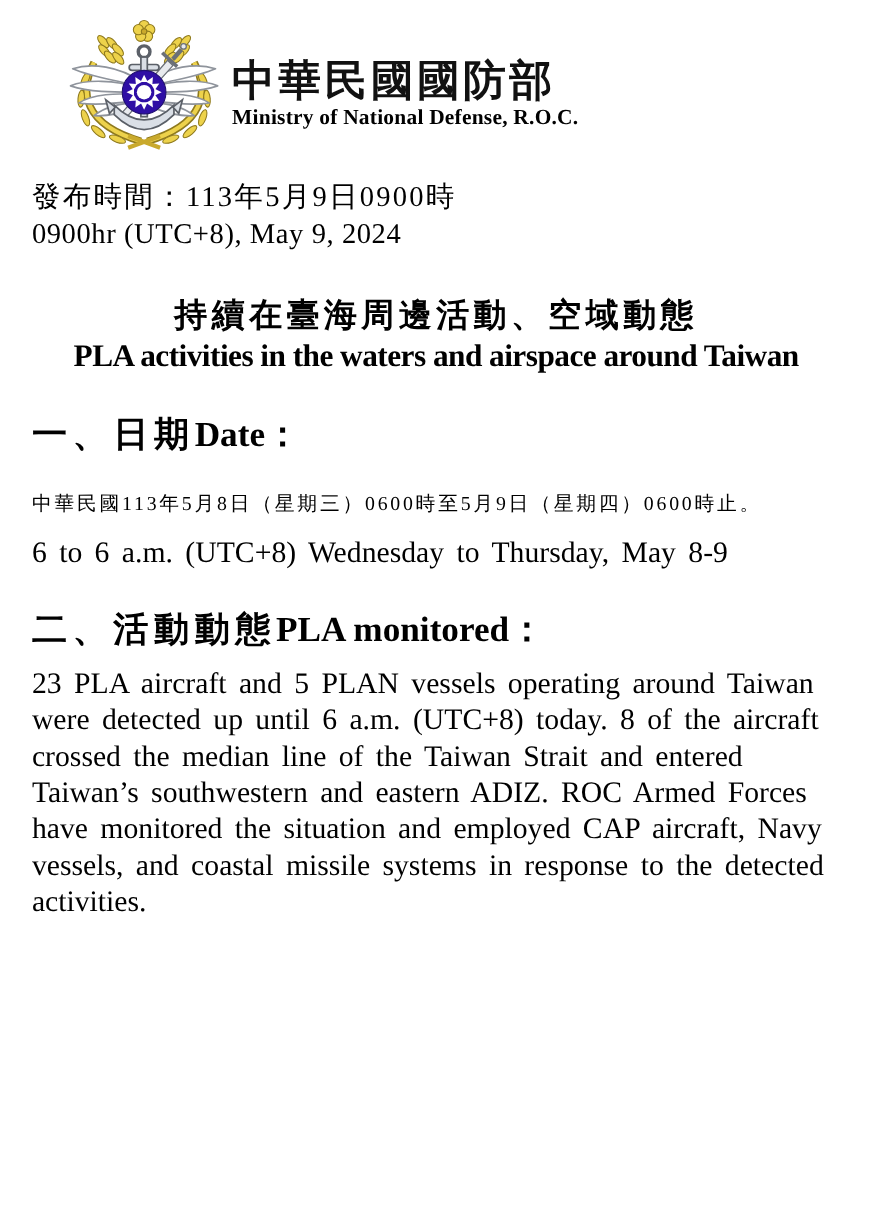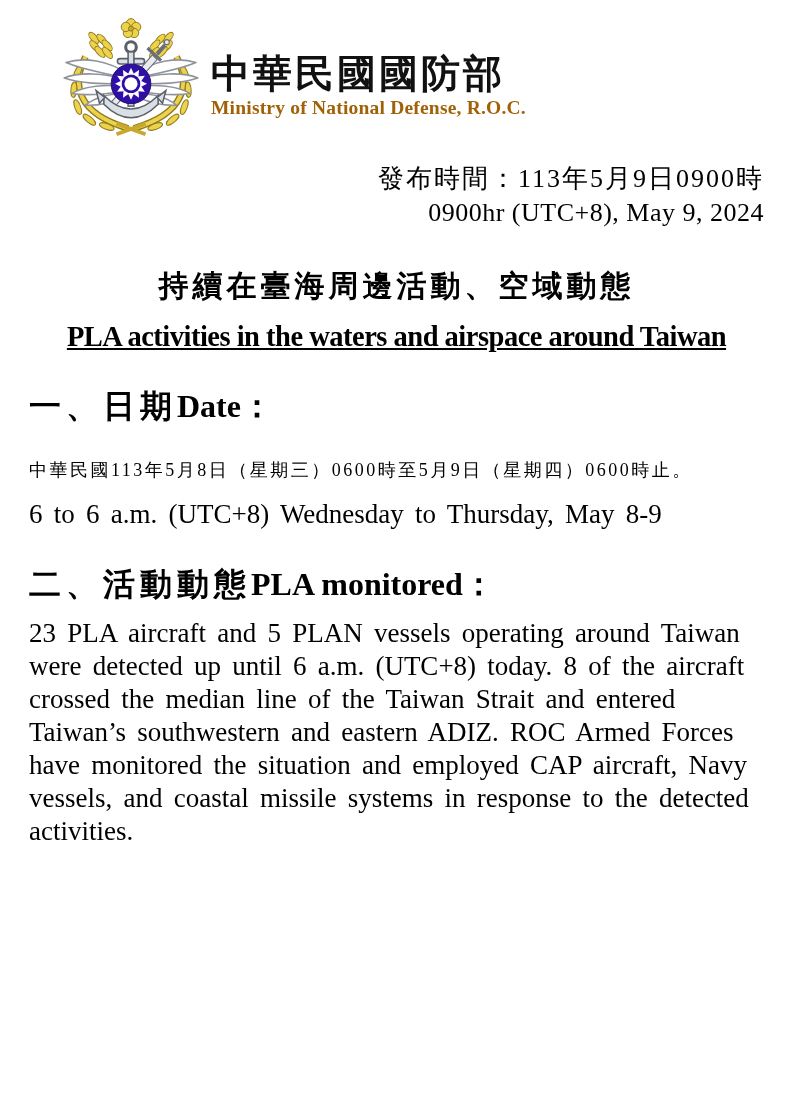--- a/index.html
+++ b/index.html
@@ -25,34 +25,34 @@
     font-weight: 700;
     letter-spacing: 3px;
     line-height: 1.0;
     color: #111111;
     white-space: nowrap;
   }
   .org-en {
     margin-top: 4px;
     font-size: 19.5px;
     font-weight: 700;
-    color: #a16207;
+    color: #000000;
     letter-spacing: 0.2px;
     white-space: nowrap;
   }
 
   
-  .release { margin-top: 20px; line-height: 34px; white-space: nowrap; text-align: right; }
+  .release { margin-top: 20px; line-height: 34px; white-space: nowrap; }
   .release-zh { font-size: 26px; letter-spacing: 2px; }
   .release-en { font-size: 26px; letter-spacing: 0.5px; }
 
   
   .doc-title { margin-top: 36px; text-align: center; }
   .doc-title-zh { font-size: 30px; font-weight: 700; letter-spacing: 4px; }
-  .doc-title-en { font-size: 28.5px; font-weight: 700; letter-spacing: -0.5px; margin-top: 14px; text-decoration: underline; }
+  .doc-title-en { font-size: 28.5px; font-weight: 700; letter-spacing: -0.5px; margin-top: 2px; }
 
   
   .section-heading { margin-top: 32px; font-size: 32px; font-weight: 700; }
   .section-heading .zh { letter-spacing: 5px; }
   .section-heading .en { letter-spacing: 0px; }
   .para-zh {
     margin-top: 24px;
     font-size: 18px;
     line-height: 35px;
     letter-spacing: 2.5px;

